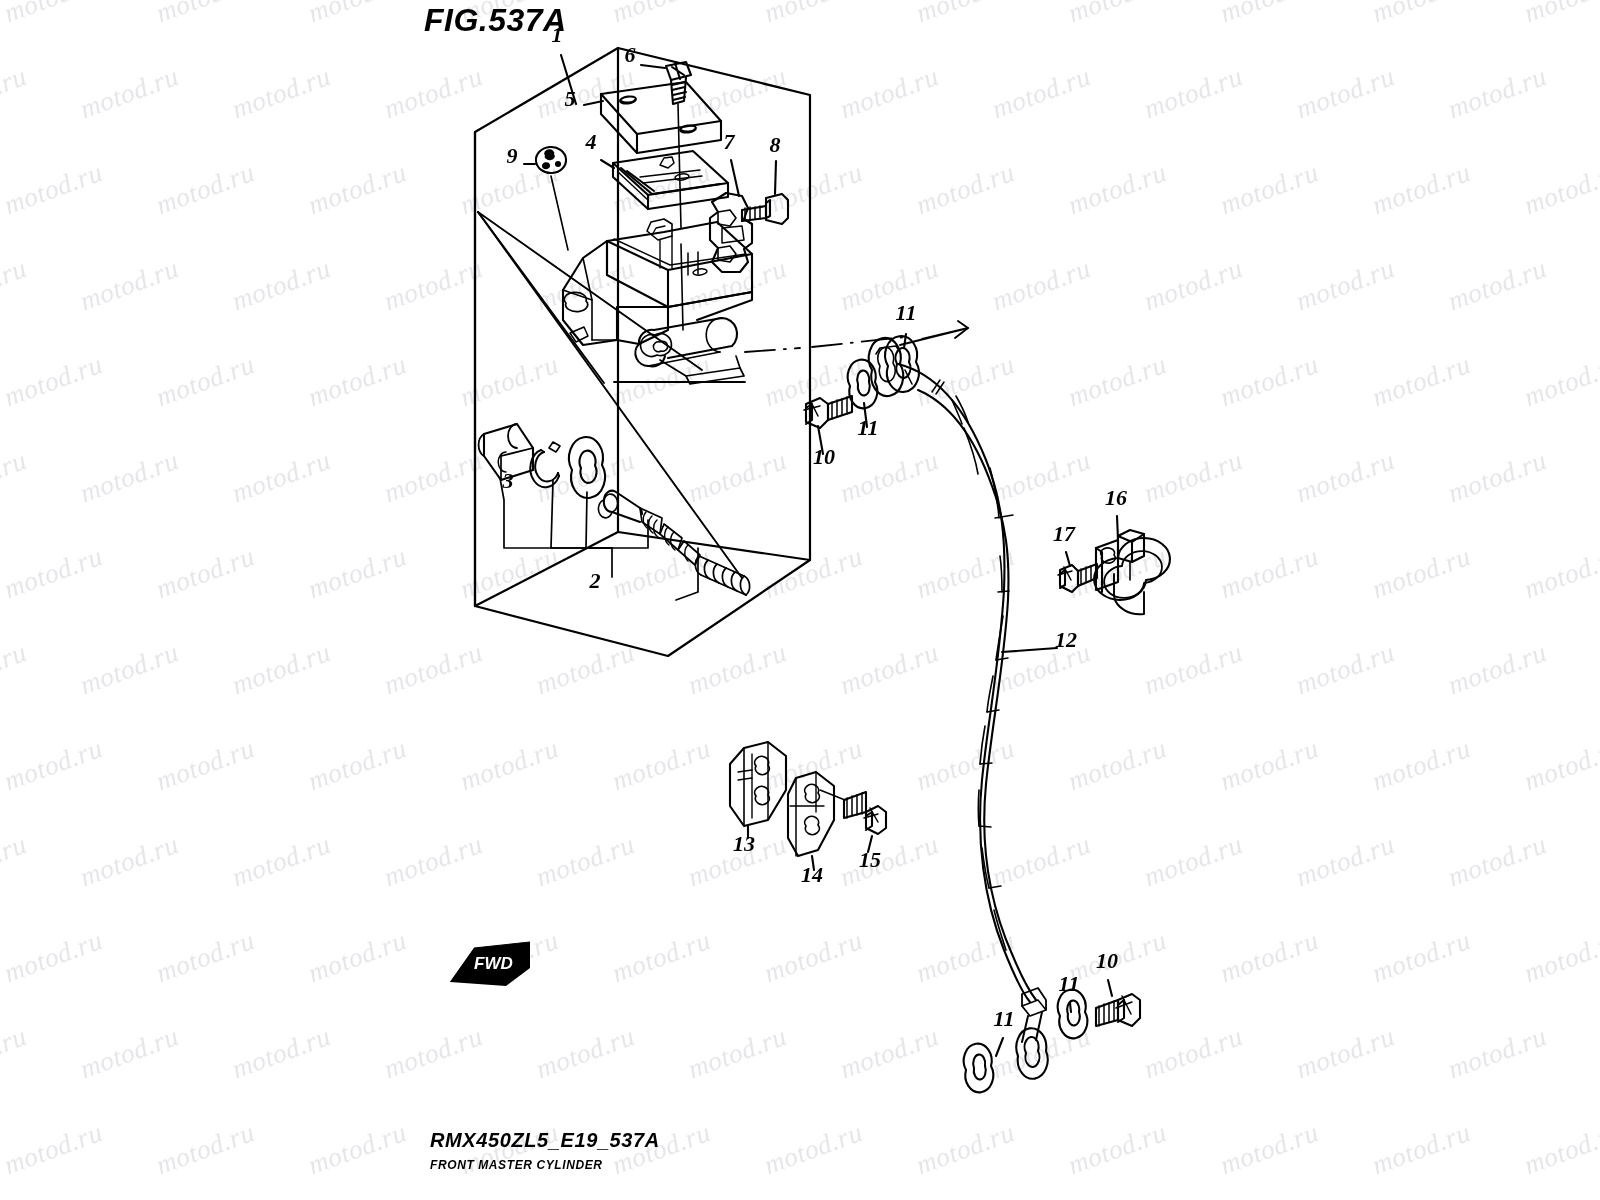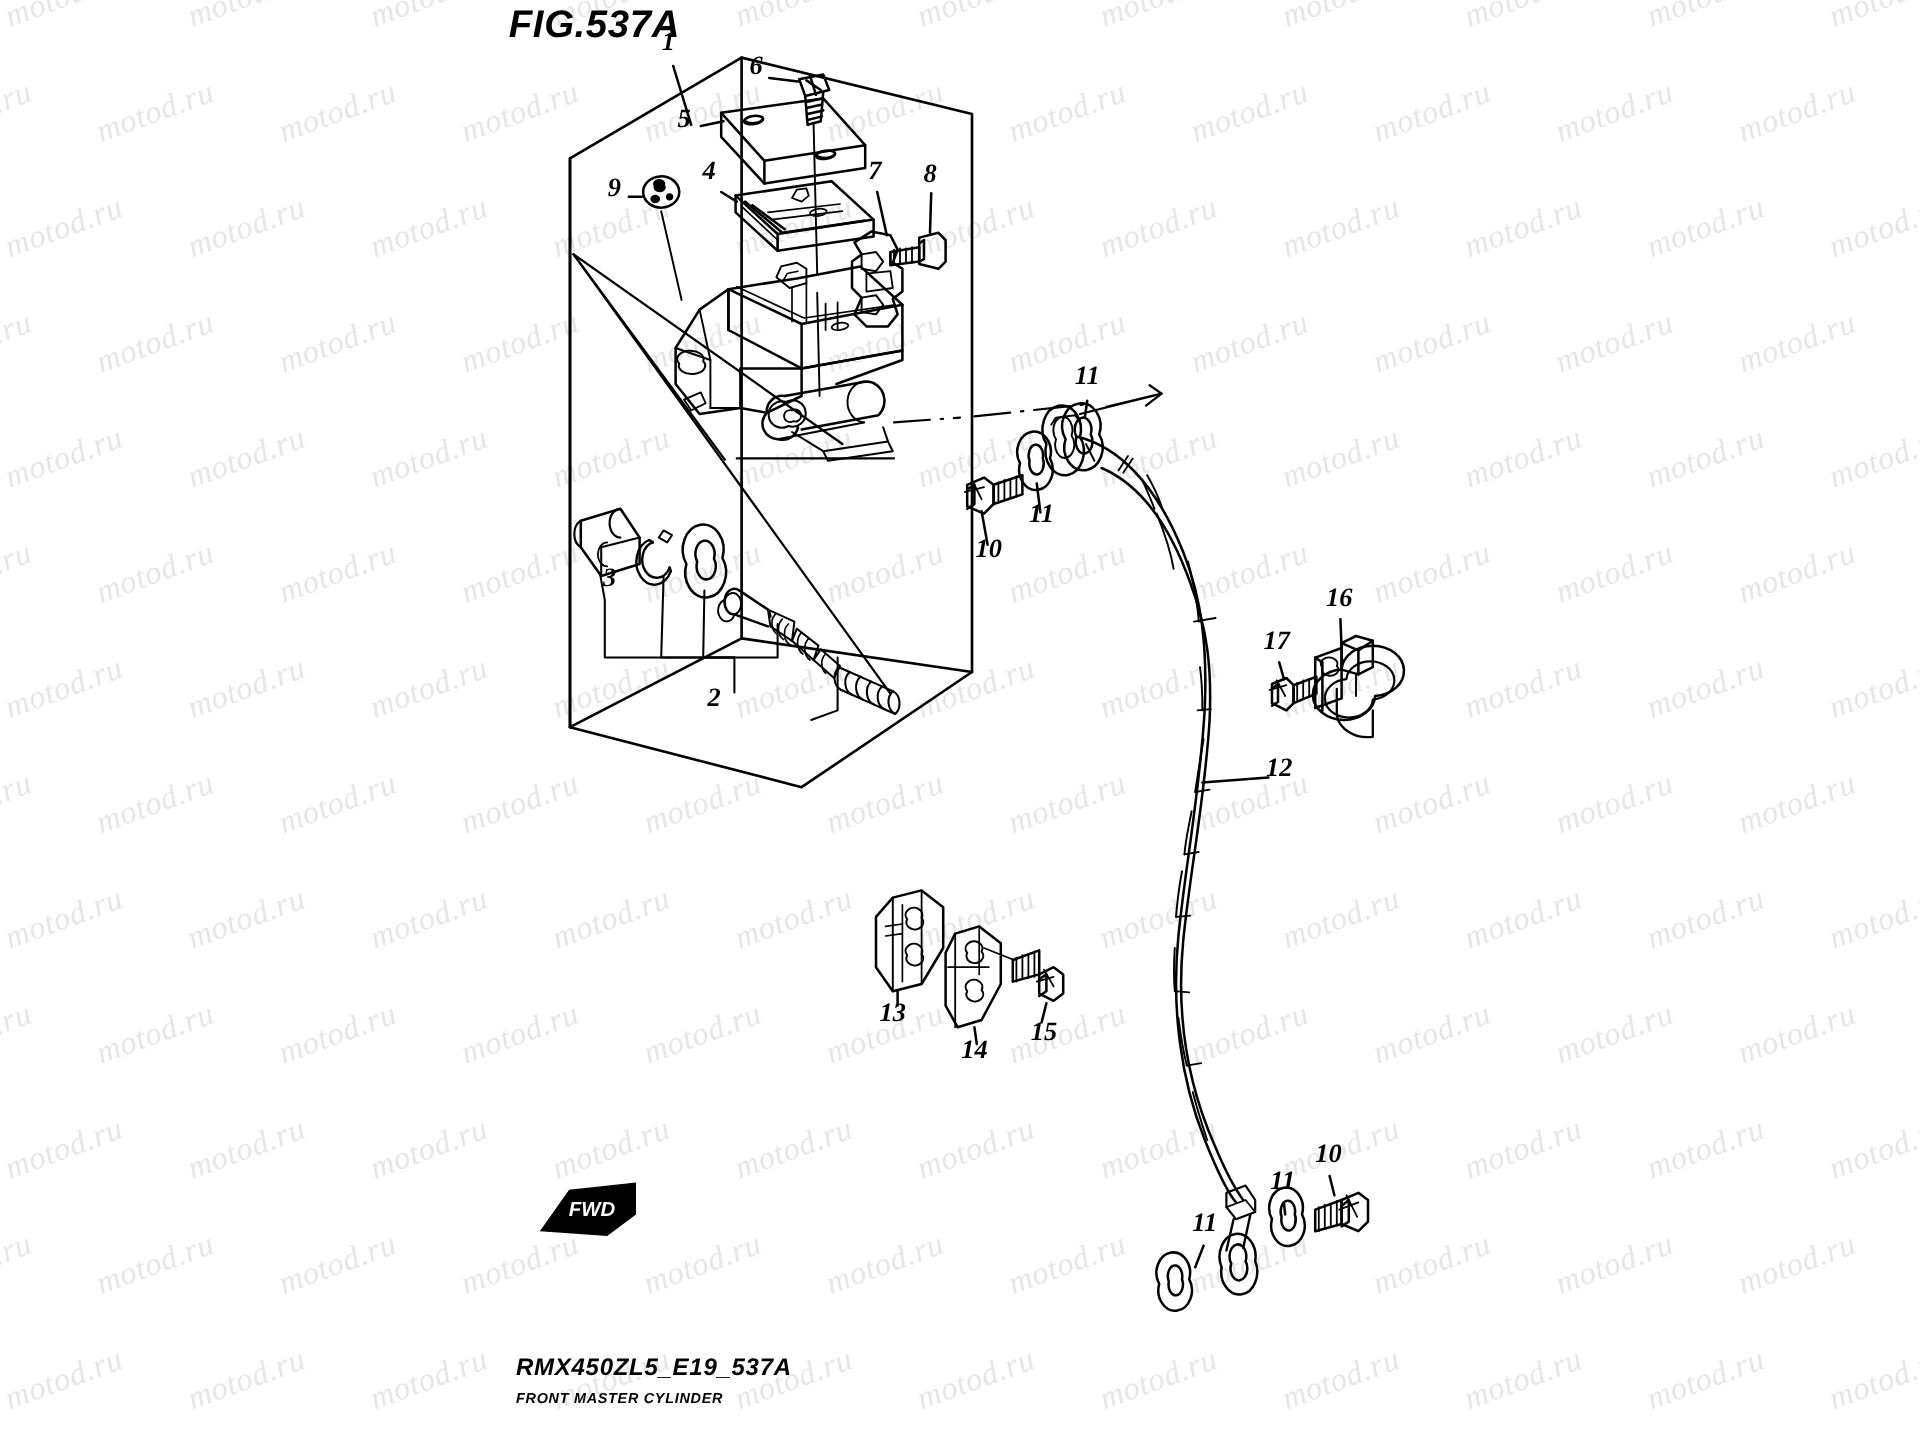--- a/index.html
+++ b/index.html
@@ -25,21 +25,21 @@
   
   .ttl{position:absolute;z-index:20;color:#000;white-space:nowrap;}
   #fig-title{left:424px;top:2px;font-family:"Liberation Sans", sans-serif;
              font-style:italic;font-weight:bold;font-size:32px;letter-spacing:.5px;}
   #cap-code{left:430px;top:1129px;font-family:"Liberation Sans", sans-serif;
             font-style:italic;font-weight:bold;font-size:20px;letter-spacing:.6px;}
   #cap-name{left:430px;top:1158px;font-family:"Liberation Sans", sans-serif;
             font-style:italic;font-weight:bold;font-size:12px;letter-spacing:.6px;}
 
   
-  #fwd{position:absolute;left:448px;top:984px;z-index:20;}
+  #fwd{position:absolute;left:448px;top:940px;z-index:20;}
   #fwd .fwdtxt{position:absolute;left:26px;top:14px;color:#fff;
       font-family:"Liberation Sans", sans-serif;font-weight:bold;font-style:italic;
       font-size:17px;letter-spacing:0px;}
 </style>
 </head>
 <body>
 
 <div id="stage">
 
   <div id="watermark">

